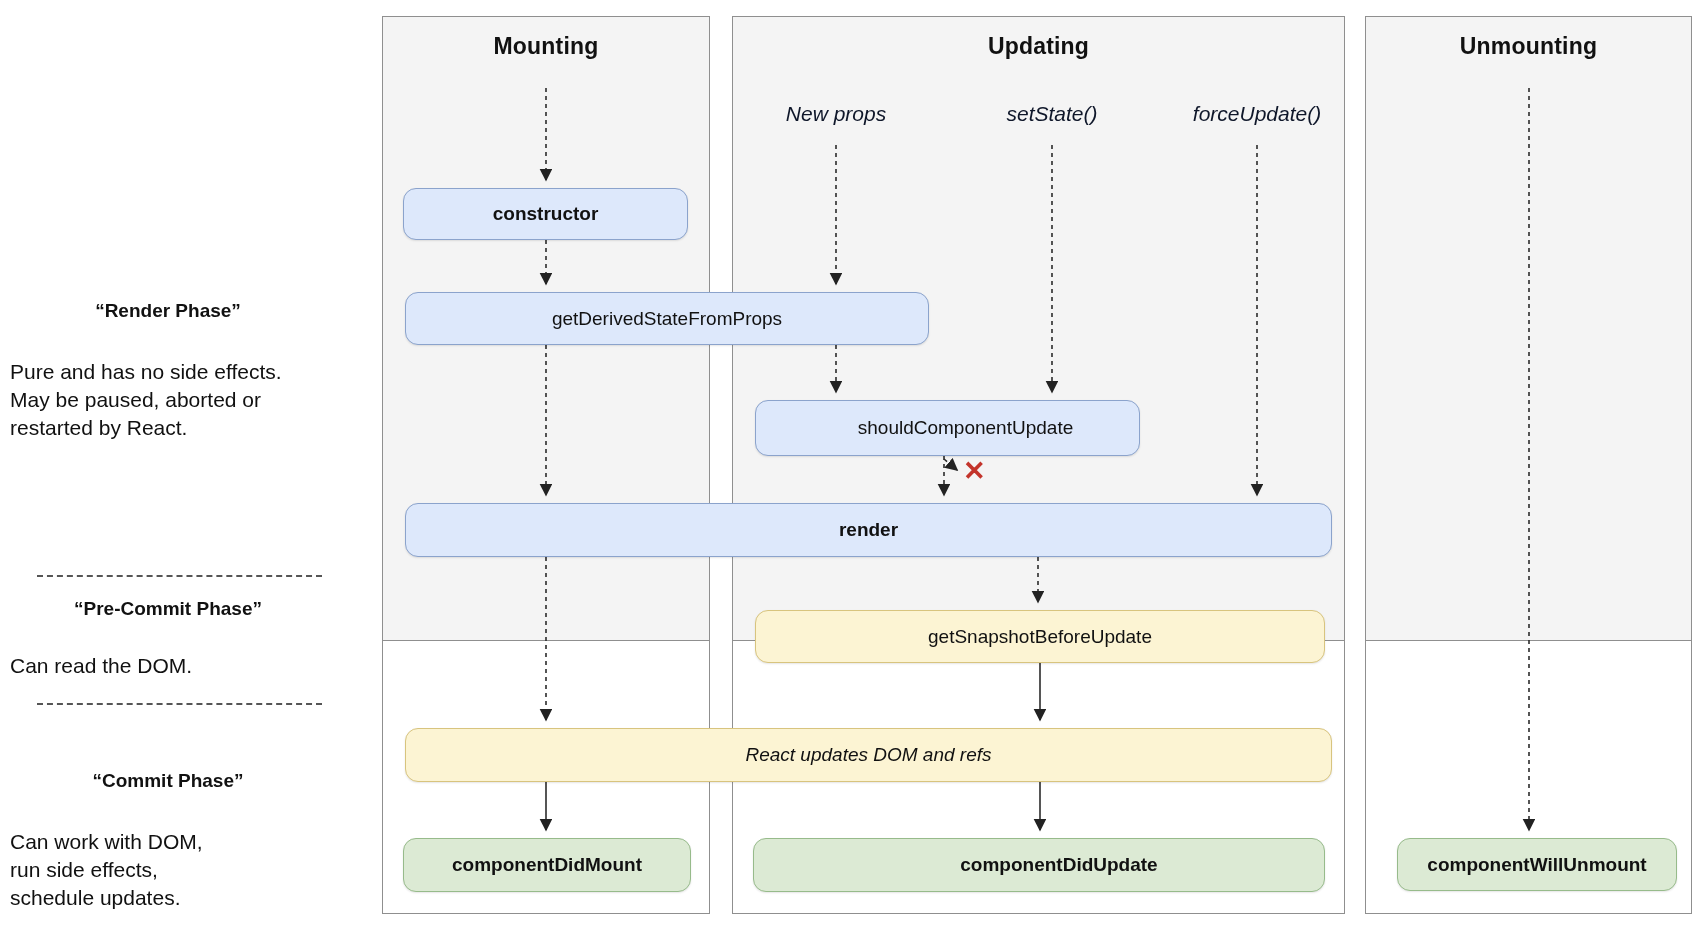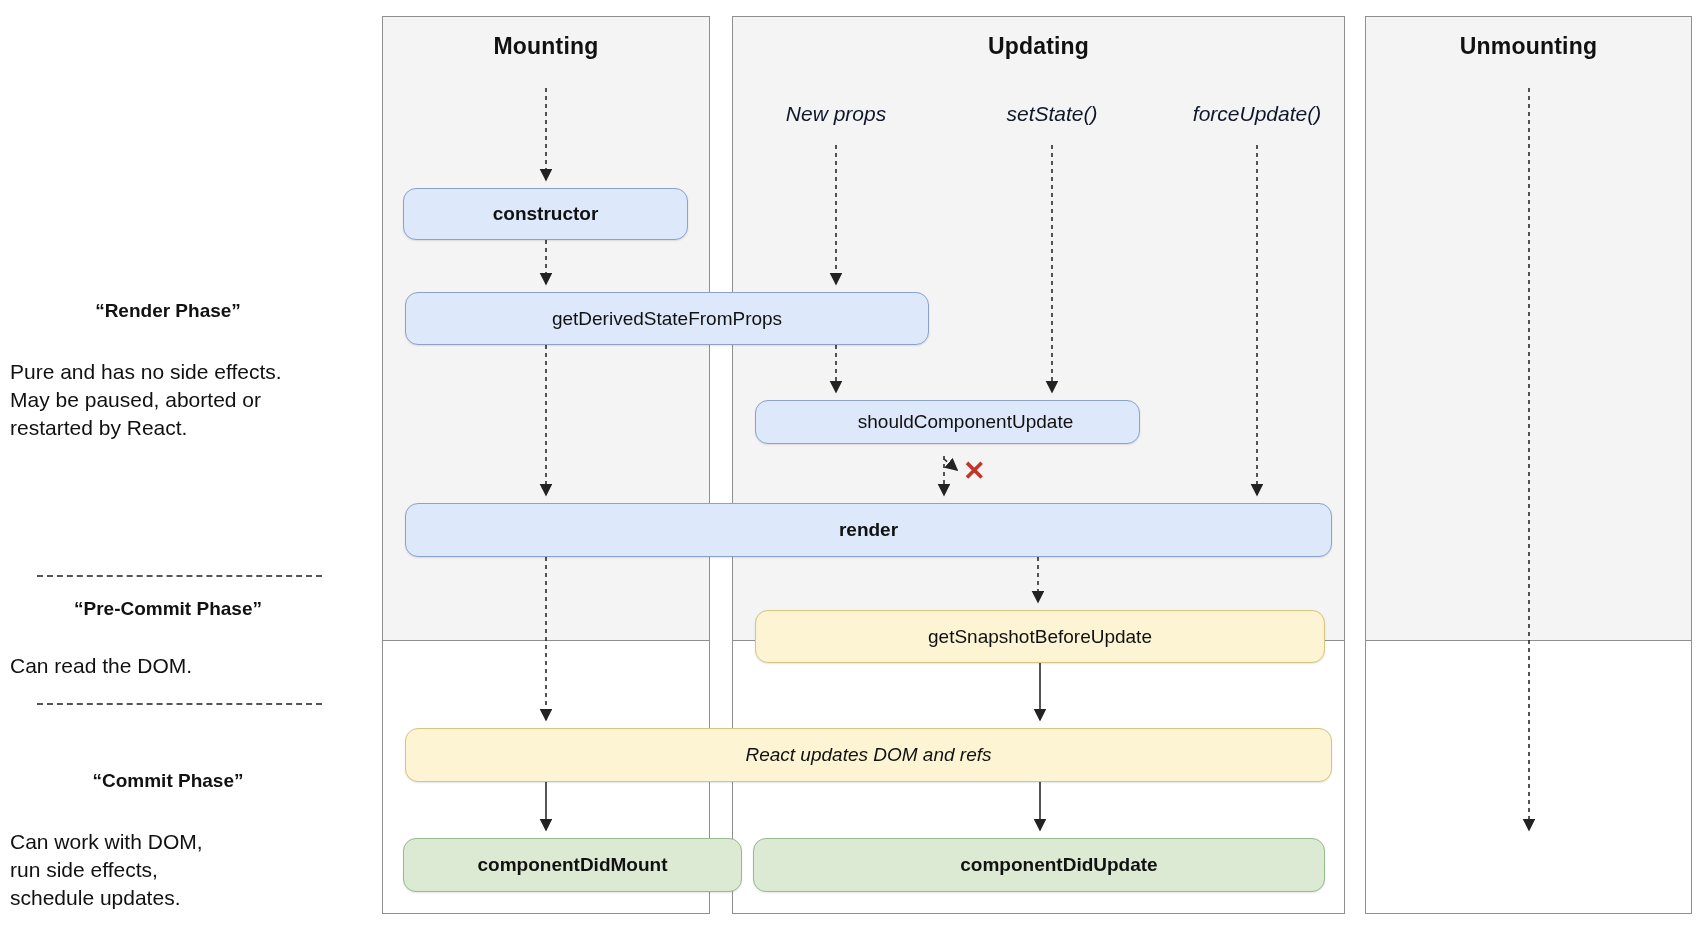--- a/index.html
+++ b/index.html
@@ -150,20 +150,21 @@
     <path class="solid" d="M546,782 V830" marker-end="url(#arw)"></path>
     <path class="solid" d="M1040,782 V830" marker-end="url(#arw)"></path>
 
     <path class="dash" d="M1529,88 V830" marker-end="url(#arw)"></path>
   </svg>
 
   <span class="blocked-x" style="left:963px;top:458px;">✕</span>
 
   <div class="node blue bold" style="left:403px;top:188px;width:285px;height:52px;">constructor</div>
   <div class="node blue" style="left:405px;top:292px;width:524px;height:53px;">getDerivedStateFromProps</div>
-  <div class="node blue" style="left:755px;top:400px;width:385px;height:44px;padding-left:36px;">shouldComponentUpdate</div>
+  <div class="node blue" style="left:755px;top:400px;width:385px;height:56px;padding-left:36px;">shouldComponentUpdate</div>
   <div class="node blue bold" style="left:405px;top:503px;width:927px;height:54px;">render</div>
   <div class="node yellow" style="left:755px;top:610px;width:570px;height:53px;">getSnapshotBeforeUpdate</div>
   <div class="node yellow italic" style="left:405px;top:728px;width:927px;height:54px;">React updates DOM and refs</div>
-  <div class="node green bold" style="left:403px;top:838px;width:339px;height:54px;">componentDidMount</div>
+  <div class="node green bold" style="left:403px;top:838px;width:288px;height:54px;">componentDidMount</div>
   <div class="node green bold" style="left:753px;top:838px;width:572px;height:54px;padding-left:40px;">componentDidUpdate</div>
+  <div class="node green bold" style="left:1397px;top:838px;width:280px;height:53px;">componentWillUnmount</div>
 
 </div>
 
 </body></html>

